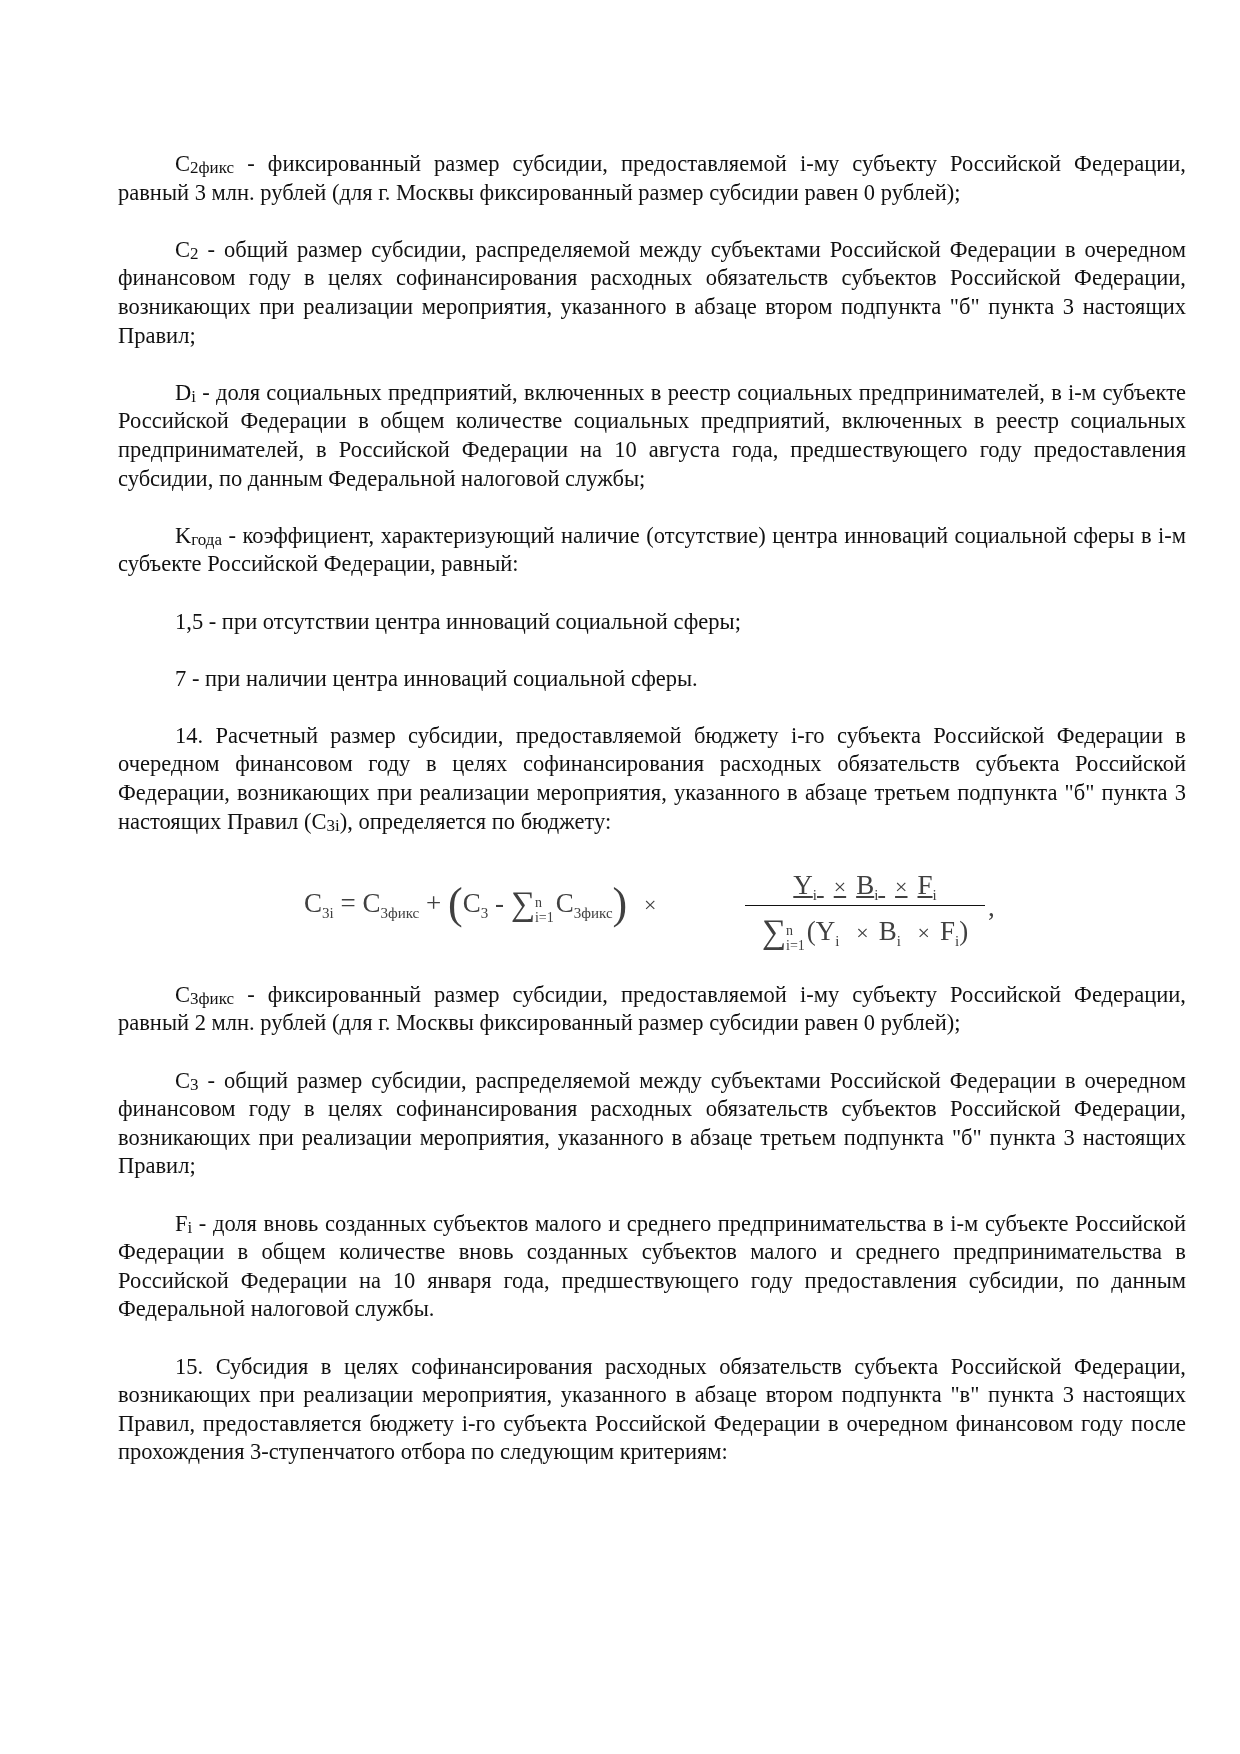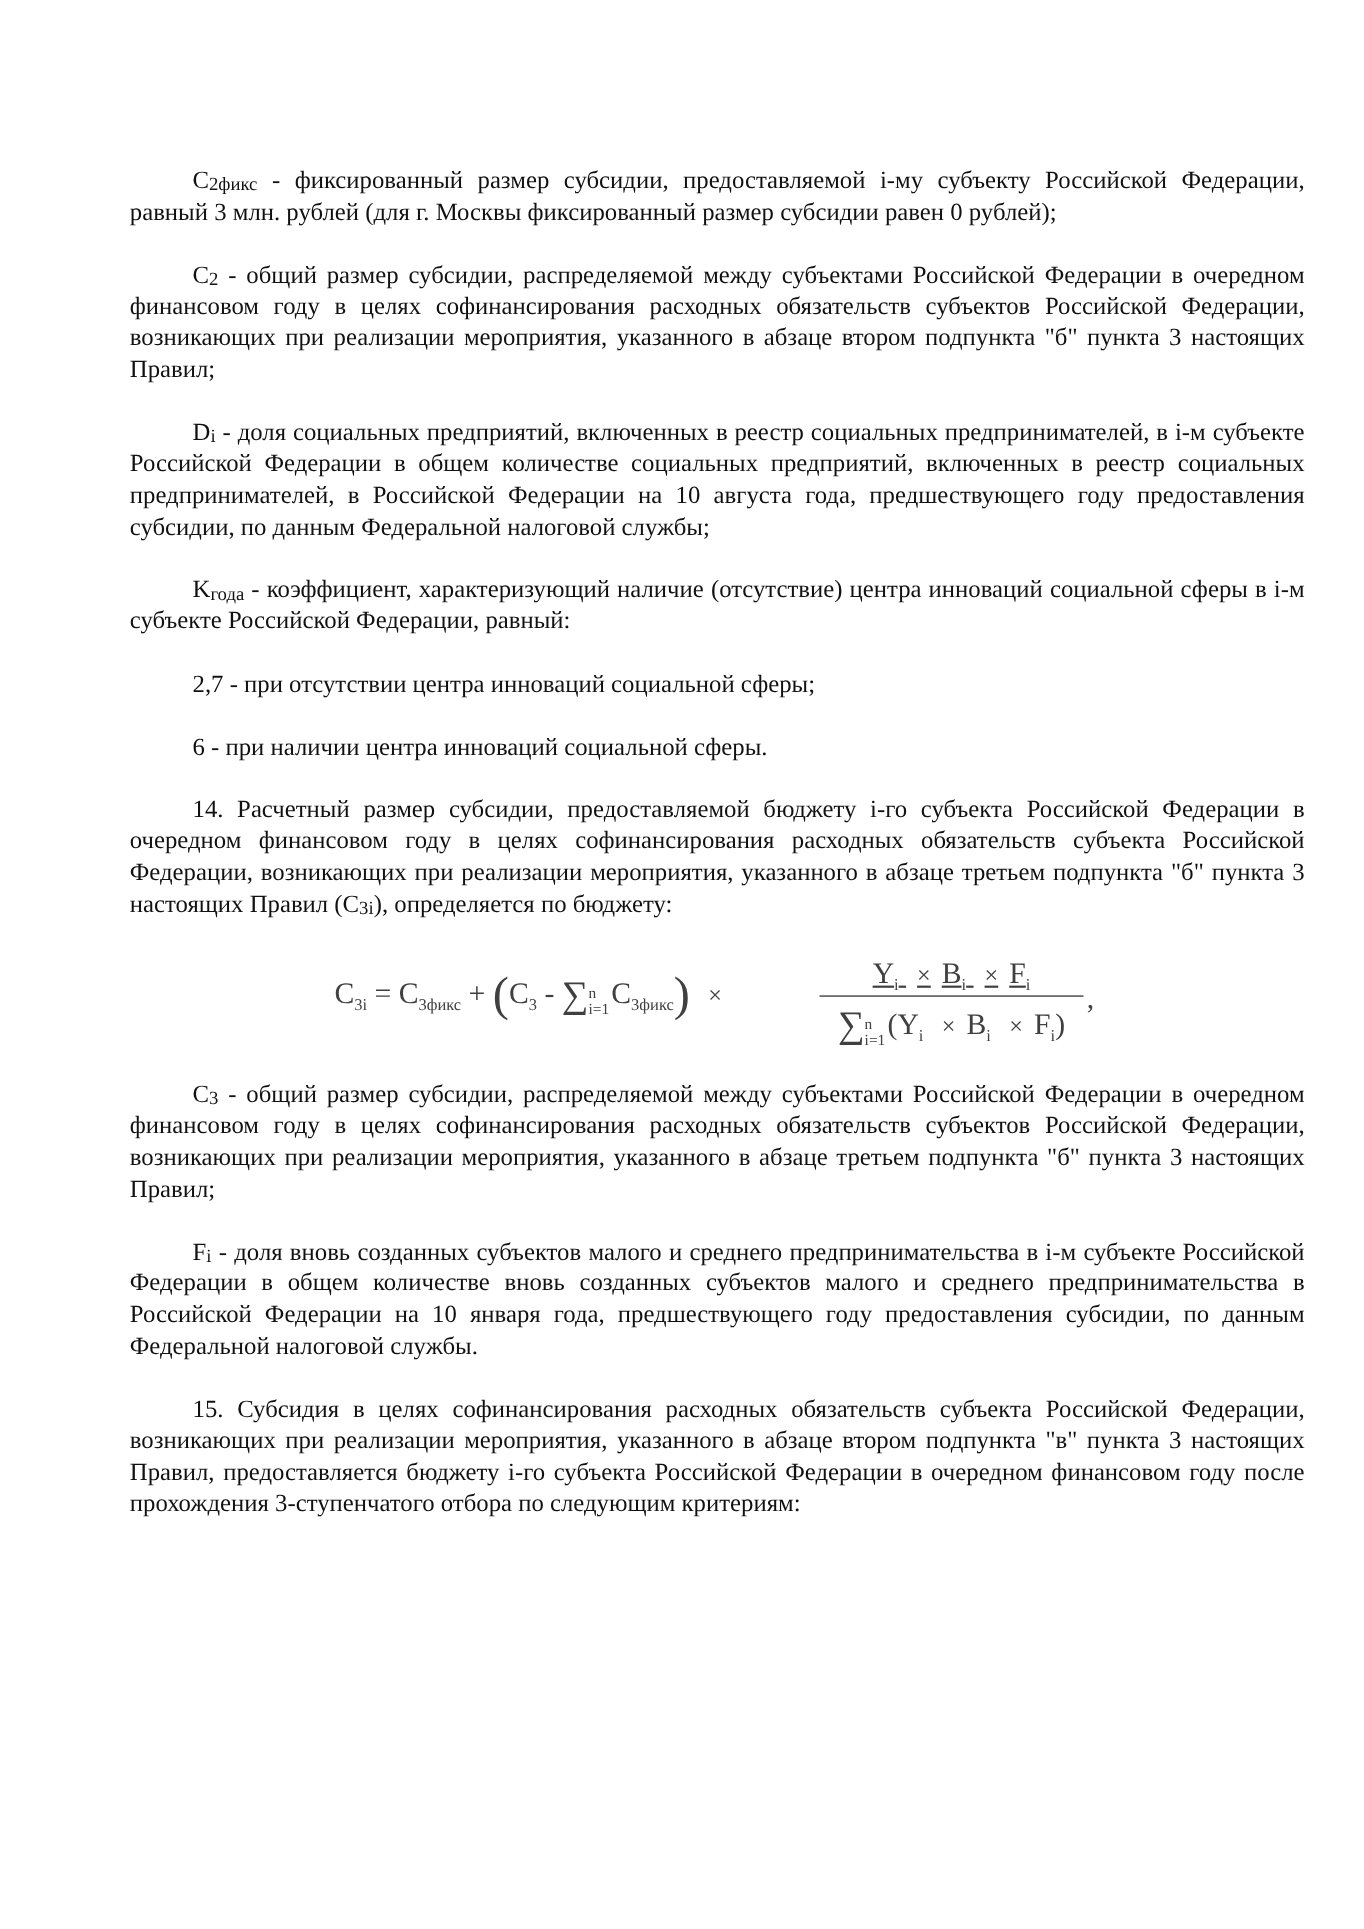--- a/index.html
+++ b/index.html
@@ -34,23 +34,23 @@
 <div class="page">
 
   <p><span>C</span><sub>2фикс</sub><span> - фиксированный размер субсидии, предоставляемой i-му субъекту Российской Федерации, равный 3 млн. рублей (для г. Москвы фиксированный размер субсидии равен 0 рублей);</span></p>
 
   <p><span>C</span><sub>2</sub><span> - общий размер субсидии, распределяемой между субъектами Российской Федерации в очередном финансовом году в целях софинансирования расходных обязательств субъектов Российской Федерации, возникающих при реализации мероприятия, указанного в абзаце втором подпункта "б" пункта 3 настоящих Правил;</span></p>
 
   <p><span>D</span><sub>i</sub><span> - доля социальных предприятий, включенных в реестр социальных предпринимателей, в i-м субъекте Российской Федерации в общем количестве социальных предприятий, включенных в реестр социальных предпринимателей, в Российской Федерации на 10 августа года, предшествующего году предоставления субсидии, по данным Федеральной налоговой службы;</span></p>
 
   <p><span>K</span><sub>года</sub><span> - коэффициент, характеризующий наличие (отсутствие) центра инноваций социальной сферы в i-м субъекте Российской Федерации, равный:</span></p>
 
-  <p>2,7 - при отсутствии центра инноваций социальной сферы;</p>
+  <p>1,5 - при отсутствии центра инноваций социальной сферы;</p>
 
-  <p>6 - при наличии центра инноваций социальной сферы.</p>
+  <p>7 - при наличии центра инноваций социальной сферы.</p>
 
   <p><span>14. Расчетный размер субсидии, предоставляемой бюджету i-го субъекта Российской Федерации в очередном финансовом году в целях софинансирования расходных обязательств субъекта Российской Федерации, возникающих при реализации мероприятия, указанного в абзаце третьем подпункта "б" пункта 3 настоящих Правил (C</span><sub>3i</sub><span>), определяется по бюджету:</span></p>
 
   <div class="formula">
     <div class="f-left">
       <span>C</span><sub>3i</sub>
       <span>=</span>
       <span>C</span><sub>3фикс</sub>
       <span>+</span>
       <span class="paren">(</span><span>C</span><sub>3</sub>
@@ -67,20 +67,21 @@
       <div class="den">
         <span class="sigma">∑</span><span class="limits"><span>n</span><span>i=1</span></span><span>(</span><span>Y</span><sub>i</sub>
         <span class="times">×</span><span>B</span><sub>i</sub>
         <span class="times">×</span><span>F</span><sub>i</sub><span>)</span>
       </div>
     </div>
     <span class="comma">,</span>
   </div>
 
 
+  <p><span>C</span><sub>3фикс</sub><span> - фиксированный размер субсидии, предоставляемой i-му субъекту Российской Федерации, равный 2 млн. рублей (для г. Москвы фиксированный размер субсидии равен 0 рублей);</span></p>
 
   <p><span>C</span><sub>3</sub><span> - общий размер субсидии, распределяемой между субъектами Российской Федерации в очередном финансовом году в целях софинансирования расходных обязательств субъектов Российской Федерации, возникающих при реализации мероприятия, указанного в абзаце третьем подпункта "б" пункта 3 настоящих Правил;</span></p>
 
   <p><span>F</span><sub>i</sub><span> - доля вновь созданных субъектов малого и среднего предпринимательства в i-м субъекте Российской Федерации в общем количестве вновь созданных субъектов малого и среднего предпринимательства в Российской Федерации на 10 января года, предшествующего году предоставления субсидии, по данным Федеральной налоговой службы.</span></p>
 
   <p class="last">15. Субсидия в целях софинансирования расходных обязательств субъекта Российской Федерации, возникающих при реализации мероприятия, указанного в абзаце втором подпункта "в" пункта 3 настоящих Правил, предоставляется бюджету i-го субъекта Российской Федерации в очередном финансовом году после прохождения 3-ступенчатого отбора по следующим критериям:</p>
 
 </div>
 
 </body></html>

